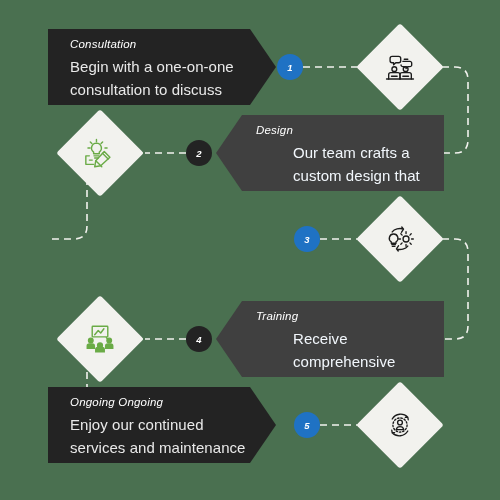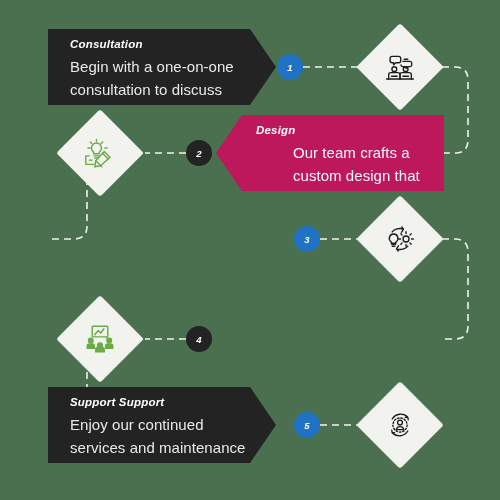--- a/index.html
+++ b/index.html
@@ -21,37 +21,37 @@
   
   .banner{
     position:absolute;
     height:76px;
     box-sizing:border-box;
     padding:9px 16px 0 22px;
     color:#ffffff;
     display:block;
   }
   .banner.dark{background:#232323;}
-  .banner.blue{background:#be185d;}
+  .banner.blue{background:#404040;}
 
   
   .banner.right{
     left:48px;width:228px;
     clip-path:polygon(0 0, 202px 0, 228px 38px, 202px 76px, 0 76px);
     padding-right:30px;
   }
   
   .banner.left{
     left:216px;width:228px;
     clip-path:polygon(26px 0, 228px 0, 228px 76px, 26px 76px, 0 38px);
     padding-left:40px;padding-right:14px;
   }
 
   .b-title{
-    font-size:11.5px;font-weight:bold;font-style:italic;
+    font-size:11.5px;font-weight:normal;font-style:italic;
     letter-spacing:.2px;margin:0 0 4px 0;line-height:1.1;
   }
   .b-body{
     font-size:15px;line-height:1.55;margin:0;color:#e9e9e9;
     font-style:normal;letter-spacing:.05px;
   }
   .banner.blue .b-body{color:#f2f7fc;margin-left:37px;}
 
   
   .badge{
@@ -173,20 +173,24 @@
           <path d="M15 17a6 6 0 0 0-3.4 11V30h6.8v-2A6 6 0 0 0 15 17z"></path>
           <path d="M12.4 32h5.2M13.2 34.5h3.6"></path>
           <circle cx="32.5" cy="24" r="4.2"></circle>
           <path d="M32.5 16.2v-2.5M32.5 34.3v-2.5M40.3 24h2.5M22.2 24h2.5M38 18.5l1.8-1.8M25.2 31.3l1.8-1.8M38 29.5l1.8 1.8M25.2 16.7l1.8 1.8"></path>
         </svg>
       </div>
     </div>
   </div>
 
   <div class="row" style="top:301px">
+    <div class="banner blue left">
+      <div class="b-title">Training</div>
+      <div class="b-body">Receive comprehensive training for your team to ensure they can fully utilize the booth's features.</div>
+    </div>
     <div class="badge dark" style="left:186px;top:25px">
       <span>4</span>
     </div>
     <div class="dwrap" style="left:57px;top:-5px">
       <div class="diamond" style="left:12px;top:12px"></div>
       <div class="dicon">
         <svg viewBox="0 0 48 48" fill="none" stroke="#6aab46" stroke-width="2" stroke-linecap="round" stroke-linejoin="round">
           <rect x="13" y="6" width="22" height="15" rx="1"></rect>
           <path d="M16.5 18l5-6 3.5 3.5 4.5-6"></path>
           <path d="M33 22l4 5"></path>
@@ -196,21 +200,21 @@
           <path d="M5 38v-4a4 4 0 0 1 4-4h4a4 4 0 0 1 4 4v4z" fill="#6aab46" stroke="none"></path>
           <path d="M31 38v-4a4 4 0 0 1 4-4h4a4 4 0 0 1 4 4v4z" fill="#6aab46" stroke="none"></path>
           <path d="M17 43v-4a4 4 0 0 1 4-4h6a4 4 0 0 1 4 4v4z" fill="#6aab46" stroke="none"></path>
         </svg>
       </div>
     </div>
   </div>
 
   <div class="row" style="top:387px">
     <div class="banner dark right">
-      <div class="b-title">Support Support</div>
+      <div class="b-title">Ongoing Ongoing</div>
       <div class="b-body">Enjoy our continued services and maintenance services to ensure your booth remains in top condition.</div>
     </div>
     <div class="badge blue" style="left:294px;top:25px">
       <span>5</span>
     </div>
     <div class="dwrap" style="left:357px;top:-5px">
       <div class="diamond" style="left:12px;top:12px"></div>
       <div class="dicon">
         <svg viewBox="0 0 48 48" fill="none" stroke="#1b1b1b" stroke-width="1.9" stroke-linecap="round" stroke-linejoin="round">
           <circle cx="24" cy="24" r="10" stroke-dasharray="2.2 2.6"></circle>

